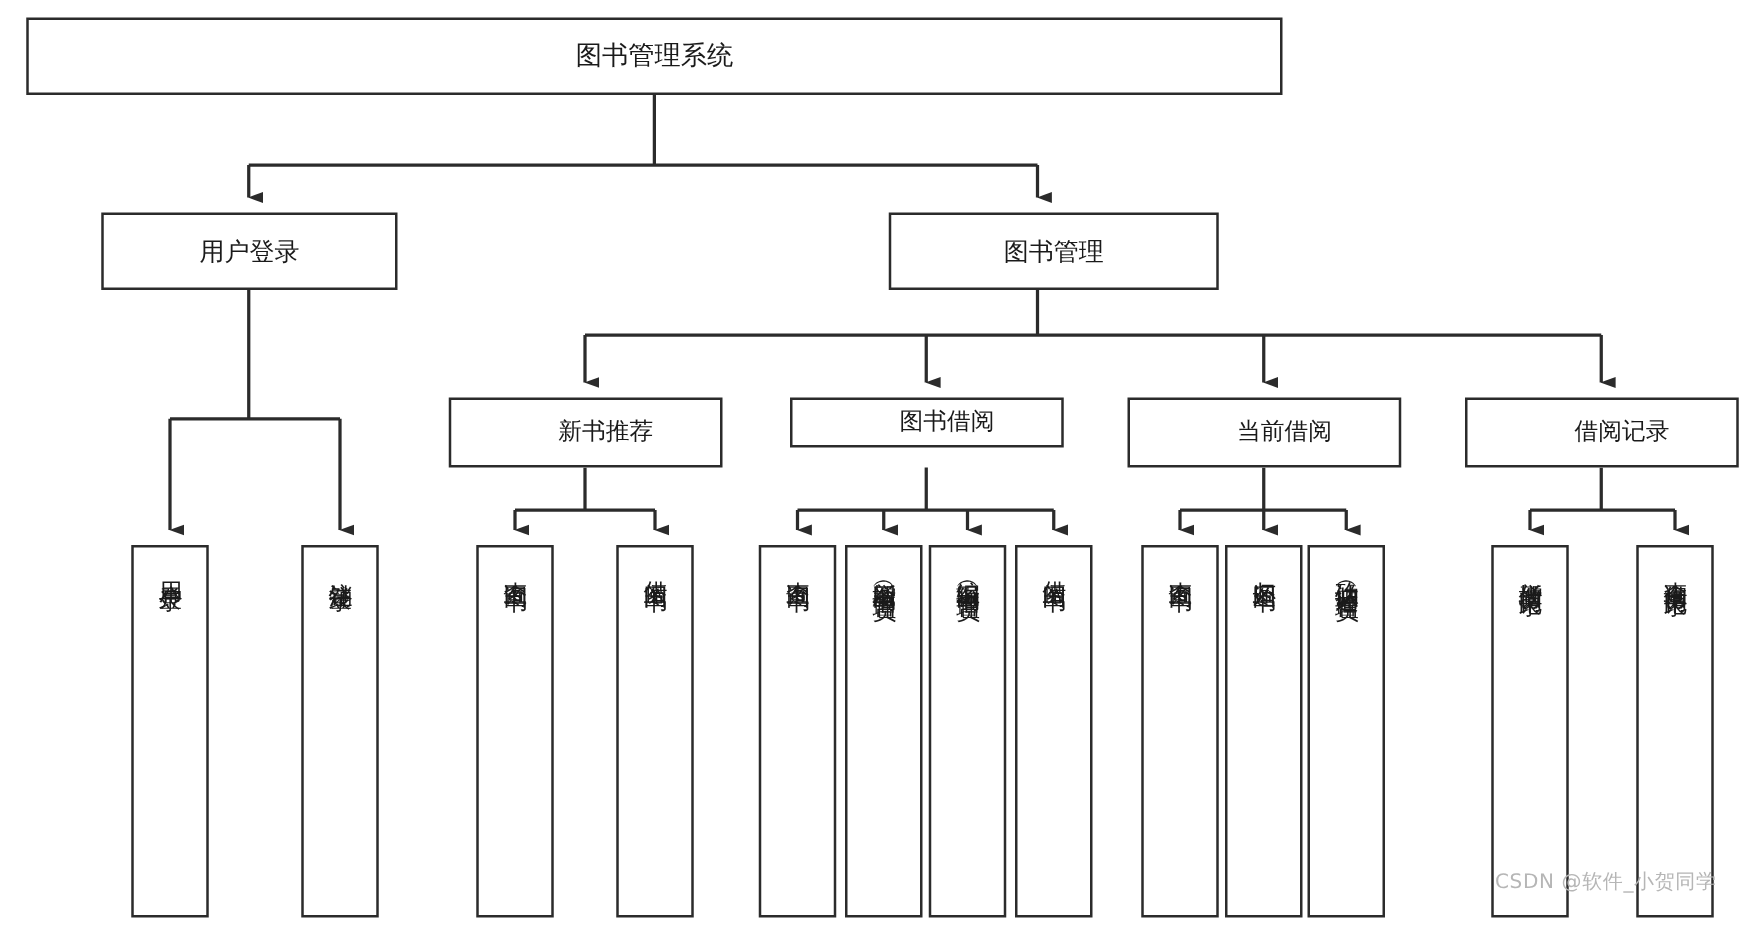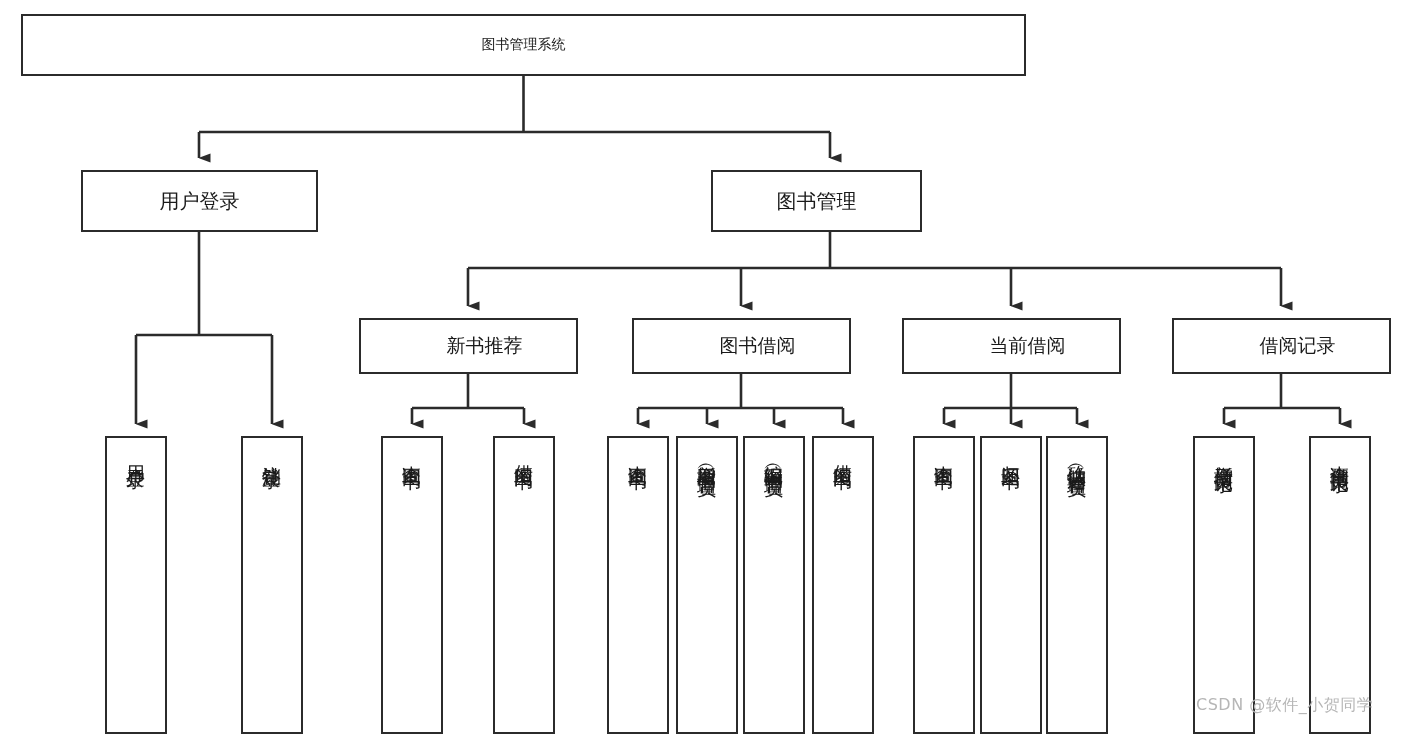--- a/index.html
+++ b/index.html
@@ -49,21 +49,21 @@
     align-items: flex-start;
     padding-top: 12px;
   }
   .node.vert .label {
     writing-mode: vertical-rl;
     text-orientation: upright;
     letter-spacing: 2px;
     line-height: 1;
   }
   .node-root {
-    font-size: 14px;
+    font-size: 21px;
   }
   .node-l2 {
     font-size: 20px;
   }
   .node-l3 {
     font-size: 19px;
     padding-left: 32px;
   }
   .node-leaf {
     font-size: 19px;
@@ -137,28 +137,28 @@
     </g>
   </svg>
 
   <div class="node horiz node-root" style="left:21px; top:14px; width:1005px; height:62px;">
     <span class="label">图书管理系统</span>
   </div>
 
   <div class="node horiz node-l2" style="left:81px; top:170px; width:237px; height:62px;">
     <span class="label">用户登录</span>
   </div>
-  <div class="node horiz node-l2" style="left:711px; top:170px; width:211px; height:62px;justify-content:center;">
+  <div class="node horiz node-l2" style="left:711px; top:170px; width:264px; height:62px;justify-content:center;">
     <span class="label">图书管理</span>
   </div>
 
   <div class="node horiz node-l3" style="left:359px; top:318px; width:219px; height:56px;">
     <span class="label">新书推荐</span>
   </div>
-  <div class="node horiz node-l3" style="left:632px; top:318px; width:219px; height:56px;">
+  <div class="node horiz node-l3" style="left:632px; top:318px; width:219px; height:40px;">
     <span class="label">图书借阅</span>
   </div>
   <div class="node horiz node-l3" style="left:1172px; top:318px; width:219px; height:56px;">
     <span class="label">借阅记录</span>
   </div>
   <div class="node horiz node-l3" style="left:902px; top:318px; width:219px; height:56px;">
     <span class="label">当前借阅</span>
   </div>
 
   <div class="node vert node-leaf" style="left:105px; top:436px; width:62px; height:298px;">

